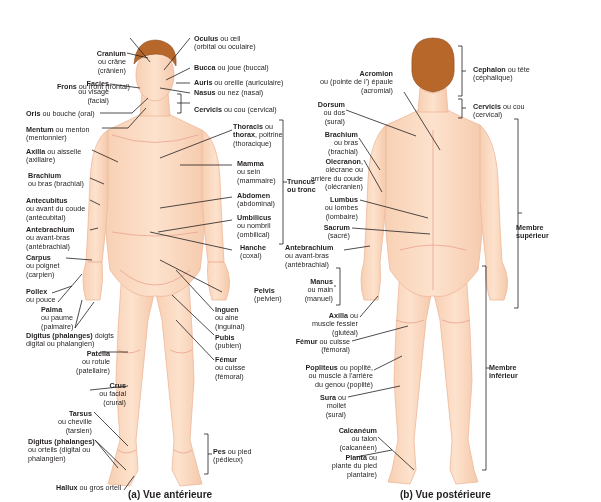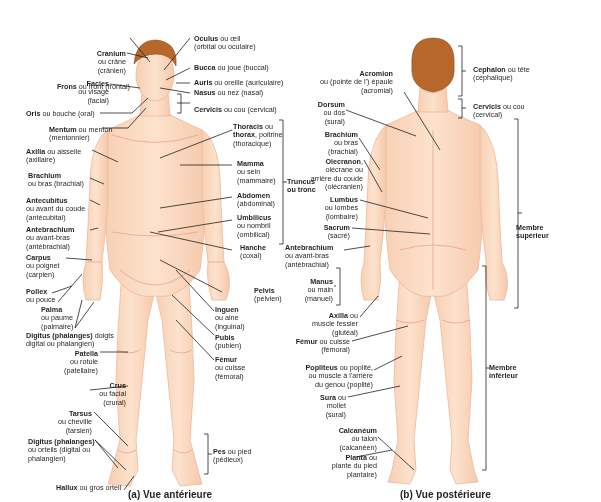--- a/index.html
+++ b/index.html
@@ -124,30 +124,30 @@
     <path d="M458 99 L462 99 L462 118 L458 118 M462 108 L466 108"></path>
     <path d="M514 119 L518 119 L518 308 L514 308 M518 213 L522 213"></path>
     <path d="M482 266 L486 266 L486 470 L482 470 M486 368 L490 368"></path>
   </g>
 </svg>
 
 <div class="lbl r" style="left:0;width:130px;top:35px;margin-top:48px;"><b>Frons</b><span> ou front (frontal)</span></div>
 <div class="lbl r" style="left:0;width:126px;top:50px;"><b>Cranium</b><br><span>ou crâne</span><br><span>(crânien)</span></div>
 <div class="lbl r" style="left:0;width:109px;top:80px;"><b>Facies</b><br><span>ou visage</span><br><span>(facial)</span></div>
 <div class="lbl" style="left:26px;top:110px;"><b>Oris</b><span> ou bouche (oral)</span></div>
-<div class="lbl" style="left:26px;top:126px;margin-left:23px;"><b>Mentum</b><span> ou menton</span><br><span>(mentonnier)</span></div>
+<div class="lbl" style="left:26px;top:126px;"><b>Mentum</b><span> ou menton</span><br><span>(mentonnier)</span></div>
 <div class="lbl" style="left:26px;top:148px;"><b>Axilla</b><span> ou aisselle</span><br><span>(axillaire)</span></div>
 <div class="lbl" style="left:28px;top:172px;"><b>Brachium</b><br><span>ou bras (brachial)</span></div>
 <div class="lbl" style="left:26px;top:197px;"><b>Antecubitus</b><br><span>ou avant du coude</span><br><span>(antécubital)</span></div>
 <div class="lbl" style="left:26px;top:226px;"><b>Antebrachium</b><br><span>ou avant-bras</span><br><span>(antébrachial)</span></div>
 <div class="lbl" style="left:26px;top:254px;"><b>Carpus</b><br><span>ou poignet</span><br><span>(carpien)</span></div>
 <div class="lbl" style="left:26px;top:288px;"><b>Pollex</b><br><span>ou pouce</span></div>
 <div class="lbl" style="left:41px;top:306px;"><b>Palma</b><br><span>ou paume</span><br><span>(palmaire)</span></div>
 <div class="lbl" style="left:26px;top:332px;"><b>Digitus (phalanges)</b><span> doigts</span><br><span>digital ou phalangien)</span></div>
-<div class="lbl r" style="left:0;width:98px;top:350px;"><b>Patella</b><br><span>ou rotule</span><br><span>(patellaire)</span></div>
+<div class="lbl r" style="left:12px;width:98px;top:350px;"><b>Patella</b><br><span>ou rotule</span><br><span>(patellaire)</span></div>
 <div class="lbl r" style="left:0;width:92px;top:382px;padding-left:34px;"><b>Crus</b><br><span>ou facial</span><br><span>(crural)</span></div>
 <div class="lbl r" style="left:0;width:92px;top:410px;"><b>Tarsus</b><br><span>ou cheville</span><br><span>(tarsien)</span></div>
 <div class="lbl" style="left:28px;top:438px;"><b>Digitus (phalanges)</b><br><span>ou orteils (digital ou</span><br><span>phalangien)</span></div>
 <div class="lbl" style="left:56px;top:484px;"><b>Hallux</b><span> ou gros orteil</span></div>
 <div class="cap" style="left:128px;top:489px;">(a) Vue antérieure</div>
 
 <div class="lbl" style="left:194px;top:35px;"><b>Oculus</b><span> ou œil</span><br><span>(orbital ou oculaire)</span></div>
 <div class="lbl" style="left:194px;top:64px;"><b>Bucca</b><span> ou joue (buccal)</span></div>
 <div class="lbl" style="left:194px;top:79px;"><b>Auris</b><span> ou oreille (auriculaire)</span></div>
 <div class="lbl" style="left:194px;top:89px;"><b>Nasus</b><span> ou nez (nasal)</span></div>

